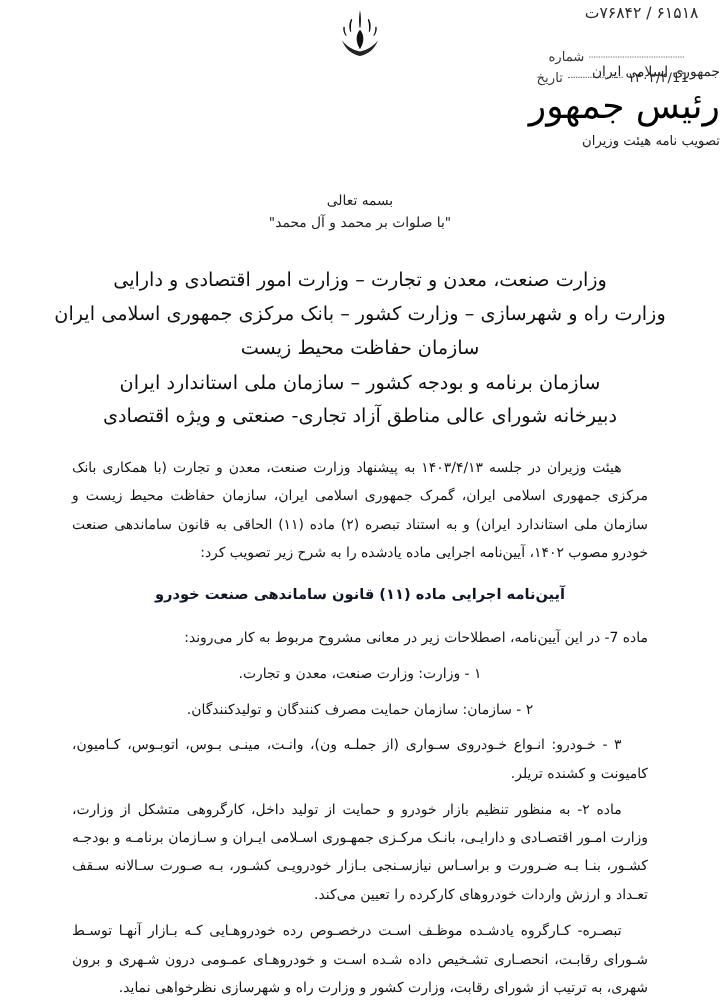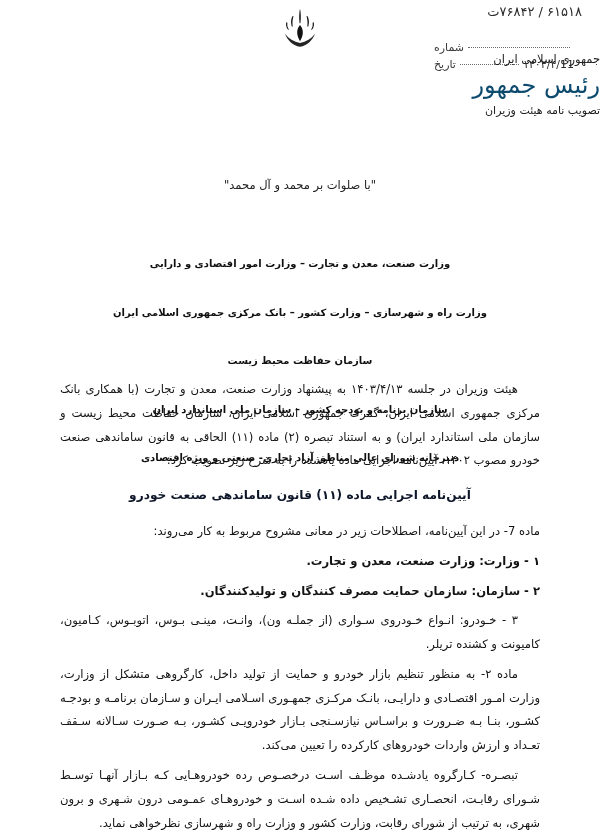--- a/index.html
+++ b/index.html
@@ -43,24 +43,25 @@
     width: 140px;
     direction: rtl;
     text-align: right;
     font-size: 11px;
     color: #3a3a3a;
     line-height: 1.5;
   }
   .stamp-row {
     display: flex;
     flex-direction: row-reverse;
-    justify-content: center;
+    justify-content: flex-end;
     align-items: baseline;
     gap: 4px;
     white-space: nowrap;
+    margin-left: 23px;
   }
   .stamp-label {
     font-size: 11px;
     color: #3a3a3a;
   }
   .dotted {
     flex: 1;
     border-bottom: 1px dotted #6b6b6b;
     transform: translateY(-3px);
     min-width: 46px;
@@ -93,24 +94,24 @@
     right: 0;
     text-align: right;
   }
   .country-line {
     font-size: 11.5px;
     color: #232323;
     letter-spacing: 0.2px;
     margin-bottom: 2px;
   }
   .president-title {
-    font-size: 24px;
+    font-size: 30px;
     line-height: 1.15;
     margin: 6px 0 2px;
-    color: #0c4a6e;
+    color: #000000;
     font-family: "DejaVu Sans", "Liberation Sans", sans-serif;
     font-weight: 500;
   }
   .cabinet-line {
     font-size: 11px;
     color: #1b1b1b;
     margin-top: 4px;
   }
 
   .besmellah {
@@ -132,27 +133,26 @@
 
   
   .addressees {
     position: absolute;
     top: 222px;
     left: 0;
     right: 0;
     text-align: center;
   }
   .addressee {
-    font-size: 10px;
-    font-weight: bold;
+    font-size: 16px;
+    font-weight: normal;
     color: #101010;
     line-height: 1.35;
     margin-bottom: 7px;
     letter-spacing: 0.1px;
-    margin-top: 35px;
   }
 
   
   .body-text {
     position: absolute;
     top: 378px;
     right: 60px;
     left: 60px;
     direction: rtl;
     text-align: justify;
@@ -169,21 +169,21 @@
     text-indent: 22px;
   }
   .title-line {
     text-align: center;
     font-weight: bold;
     font-size: 12.2px;
     margin: 10px 0 12px 0;
     color: #0f172a;
   }
   .para.center {
-    font-weight: bold;
+    text-align: center;
   }
 </style>
 </head>
 <body>
 
 <div class="page">
 
   <div class="top-left-number">۶۱۵۱۸ / ۷۶۸۴۲ت</div>
 
   <div class="emblem-wrap">
@@ -212,20 +212,21 @@
       <span class="stamp-value">۱۴۰۳/۴/11</span>
     </div>
   </div>
 
   <div class="header">
     <div class="country-line">جمهوری اسلامی ایران</div>
     <div class="president-title">رئیس جمهور</div>
     <div class="cabinet-line">تصویب نامه هیئت وزیران</div>
   </div>
 
+  <div class="besmellah">بسمه تعالی</div>
   <div class="salavat">"با صلوات بر محمد و آل محمد"</div>
 
   <div class="addressees">
     <div class="addressee">وزارت صنعت، معدن و تجارت – وزارت امور اقتصادی و دارایی</div>
     <div class="addressee">وزارت راه و شهرسازی – وزارت کشور – بانک مرکزی جمهوری اسلامی ایران</div>
     <div class="addressee">سازمان حفاظت محیط زیست</div>
     <div class="addressee">سازمان برنامه و بودجه کشور – سازمان ملی استاندارد ایران</div>
     <div class="addressee">دبیرخانه شورای عالی مناطق آزاد تجاری- صنعتی و ویژه اقتصادی</div>
   </div>
 

